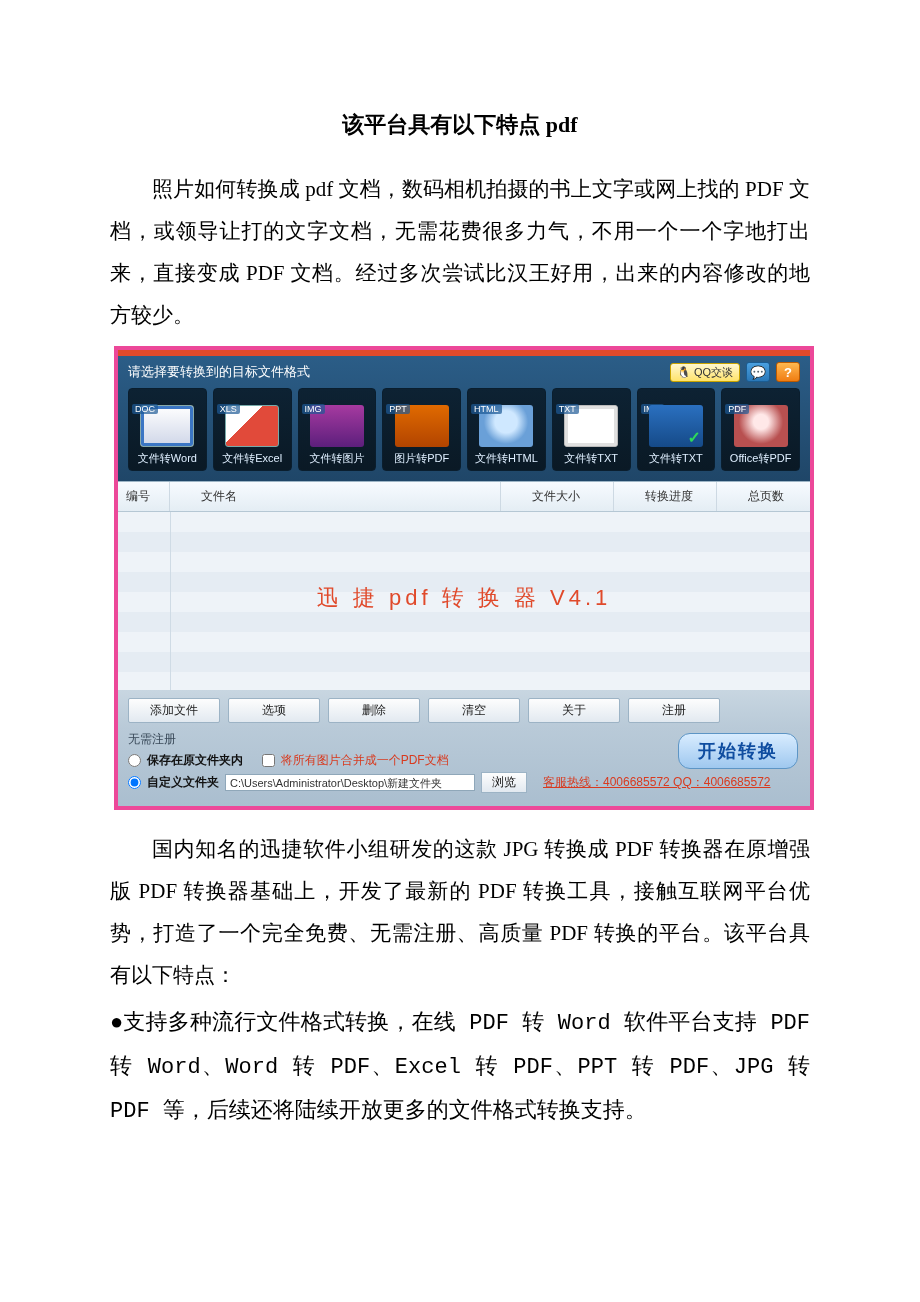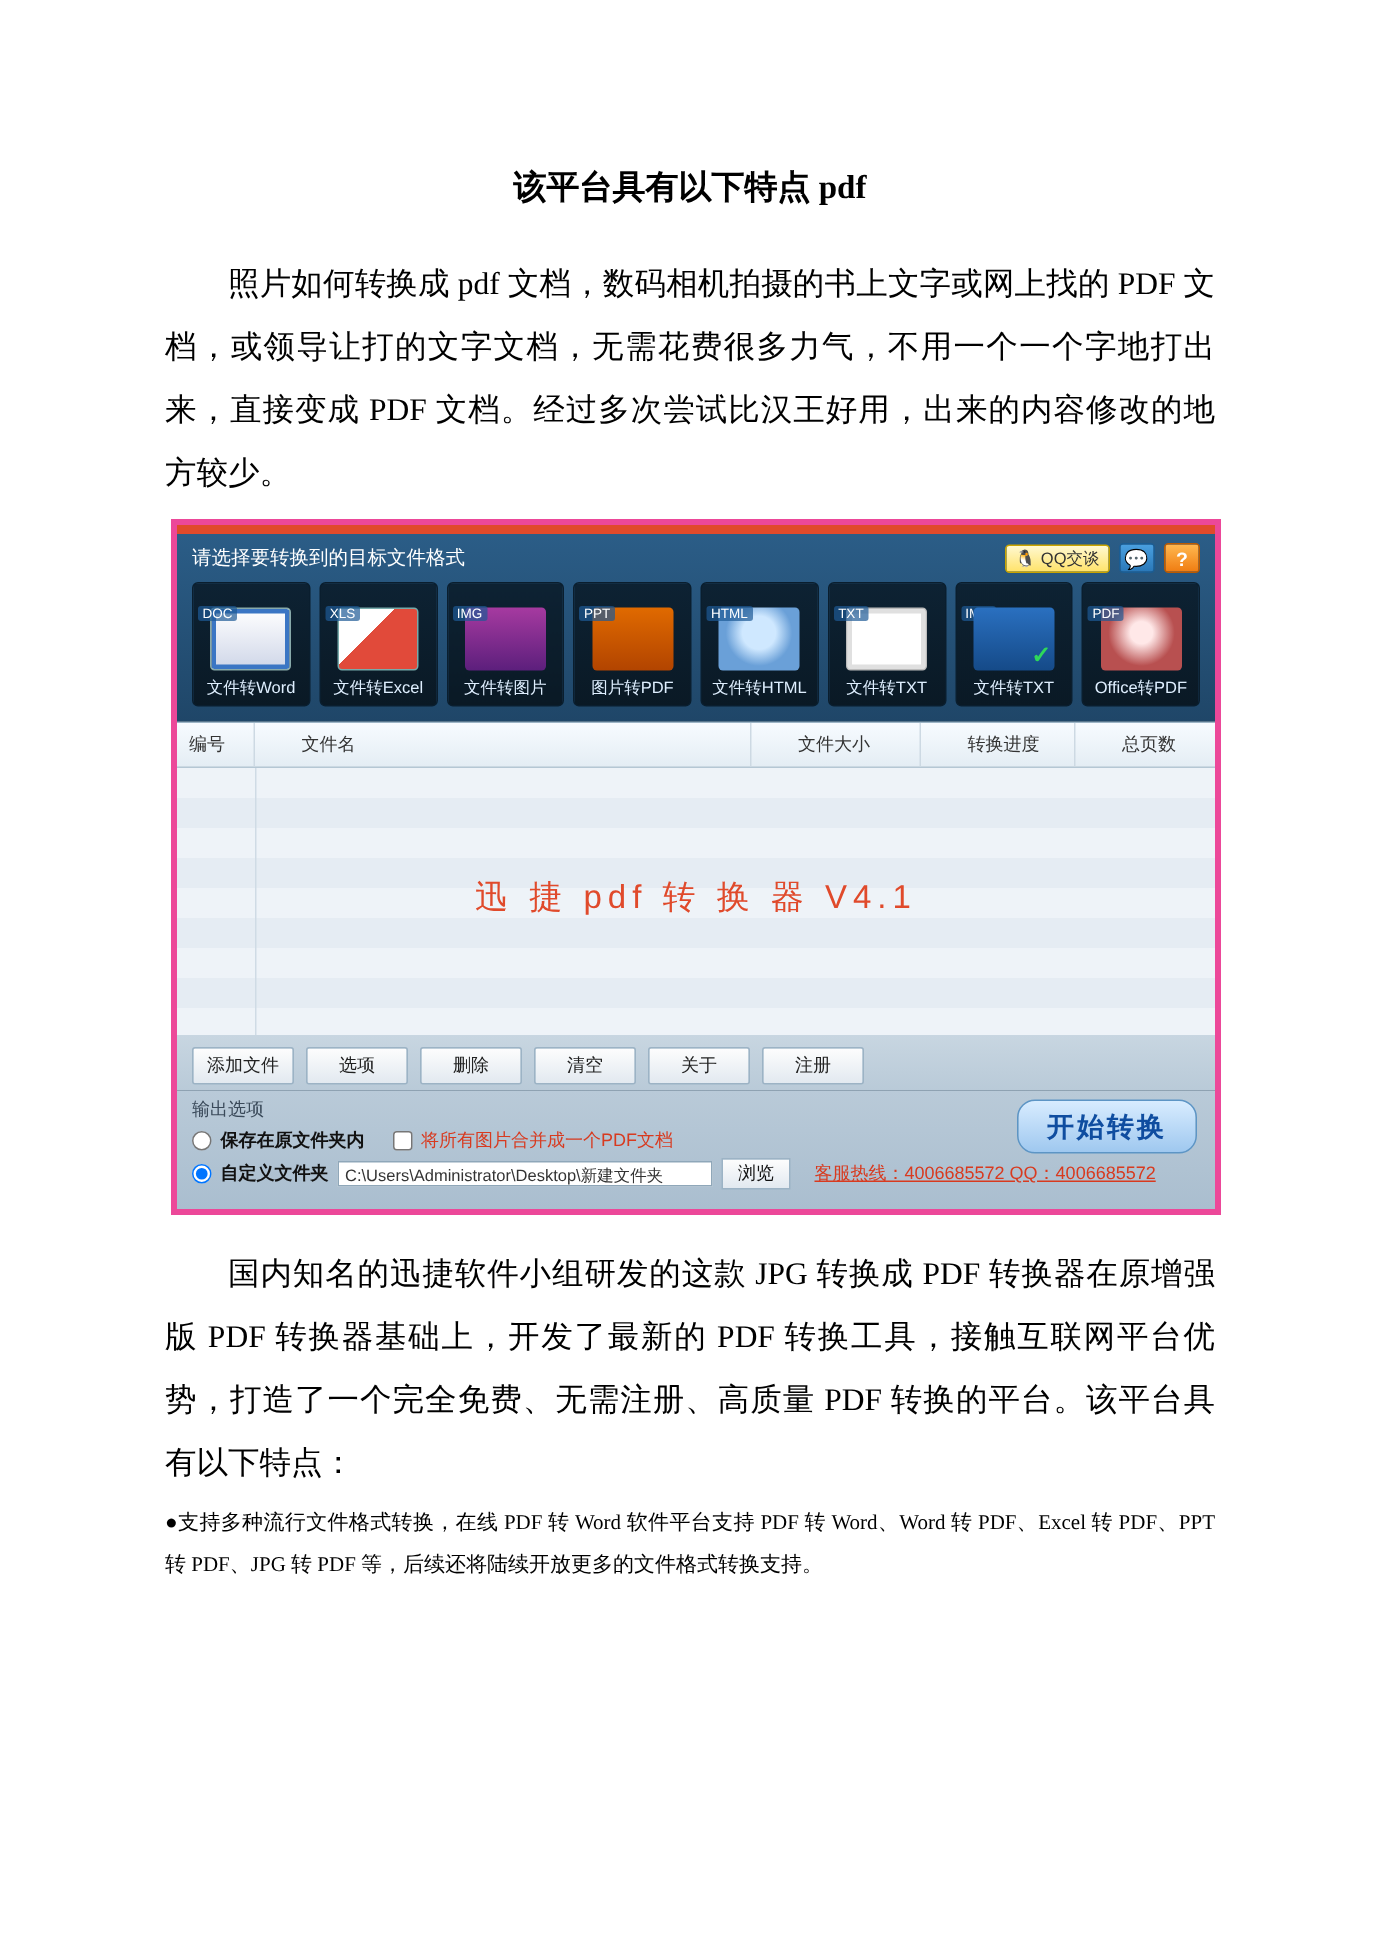--- a/index.html
+++ b/index.html
@@ -18,24 +18,24 @@
   }
   .para {
     font-size: 21px;
     line-height: 2.0;
     text-indent: 2em;
     margin-bottom: 6px;
     font-family: "SimSun", "宋体", serif;
     text-align: justify;
   }
   .bullet-line {
-    font-size: 14px;
+    font-size: 22px;
     line-height: 2.0;
     text-indent: 0;
-    font-family: Liberation Serif, serif;
+    font-family: Liberation Mono, monospace;
     text-align: justify;
   }
 
   
   .app-wrap {
     width: 700px;
     margin: 10px 0 18px 4px;
     border: 4px solid #ec4899;
     background: #0f2a3f;
     font-family: "Microsoft YaHei", Arial, sans-serif;
@@ -138,21 +138,21 @@
   }
   .btn-row {
     display: flex; gap: 8px; padding: 8px 10px 4px 10px;
     background: linear-gradient(#c8d6e1,#b9cad8);
   }
   .sbtn {
     background: linear-gradient(#fdfdfd,#e2e9f0);
     border: 1px solid #9cb3c5;
     border-radius: 2px;
     padding: 3px 0;
-    width: 68px;
+    width: 92px;
     text-align: center;
     font-size: 12px;
     color: #222;
   }
   .output-section {
     background: linear-gradient(#b9cad8,#aabecf);
     padding: 4px 10px 10px 10px;
     position: relative;
   }
   .output-label { font-size: 12px; color: #3a4a5a; margin-bottom: 4px; }
@@ -261,21 +261,21 @@
   <div class="btn-row">
     <div class="sbtn">添加文件</div>
     <div class="sbtn">选项</div>
     <div class="sbtn">删除</div>
     <div class="sbtn">清空</div>
     <div class="sbtn">关于</div>
     <div class="sbtn">注册</div>
   </div>
 
   <div class="output-section">
-    <div class="output-label">输出选项</div>
+    <div class="output-label">无需注册</div>
 
     <div class="opt-row">
       <input type="radio" name="out" style="">
       <b>保存在原文件夹内</b>
       &nbsp;&nbsp;
       <input type="checkbox" style="">
       <span class="merge">将所有图片合并成一个PDF文档</span>
     </div>
 
     <div class="opt-row">

